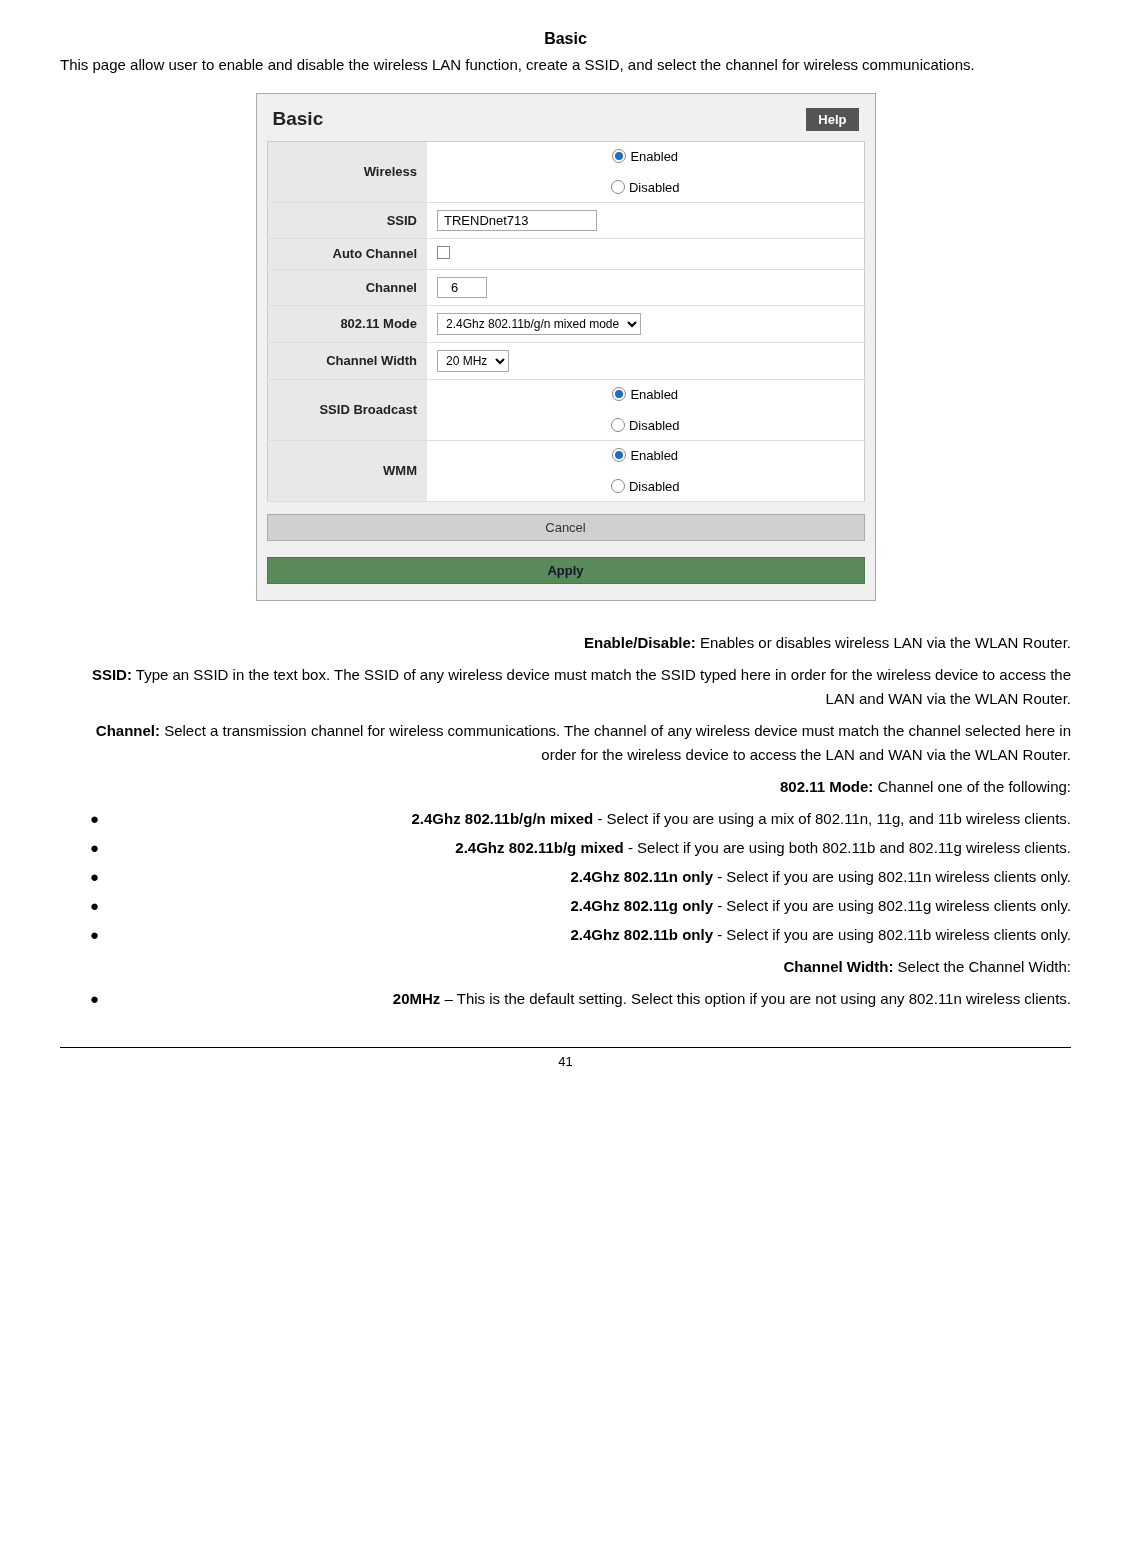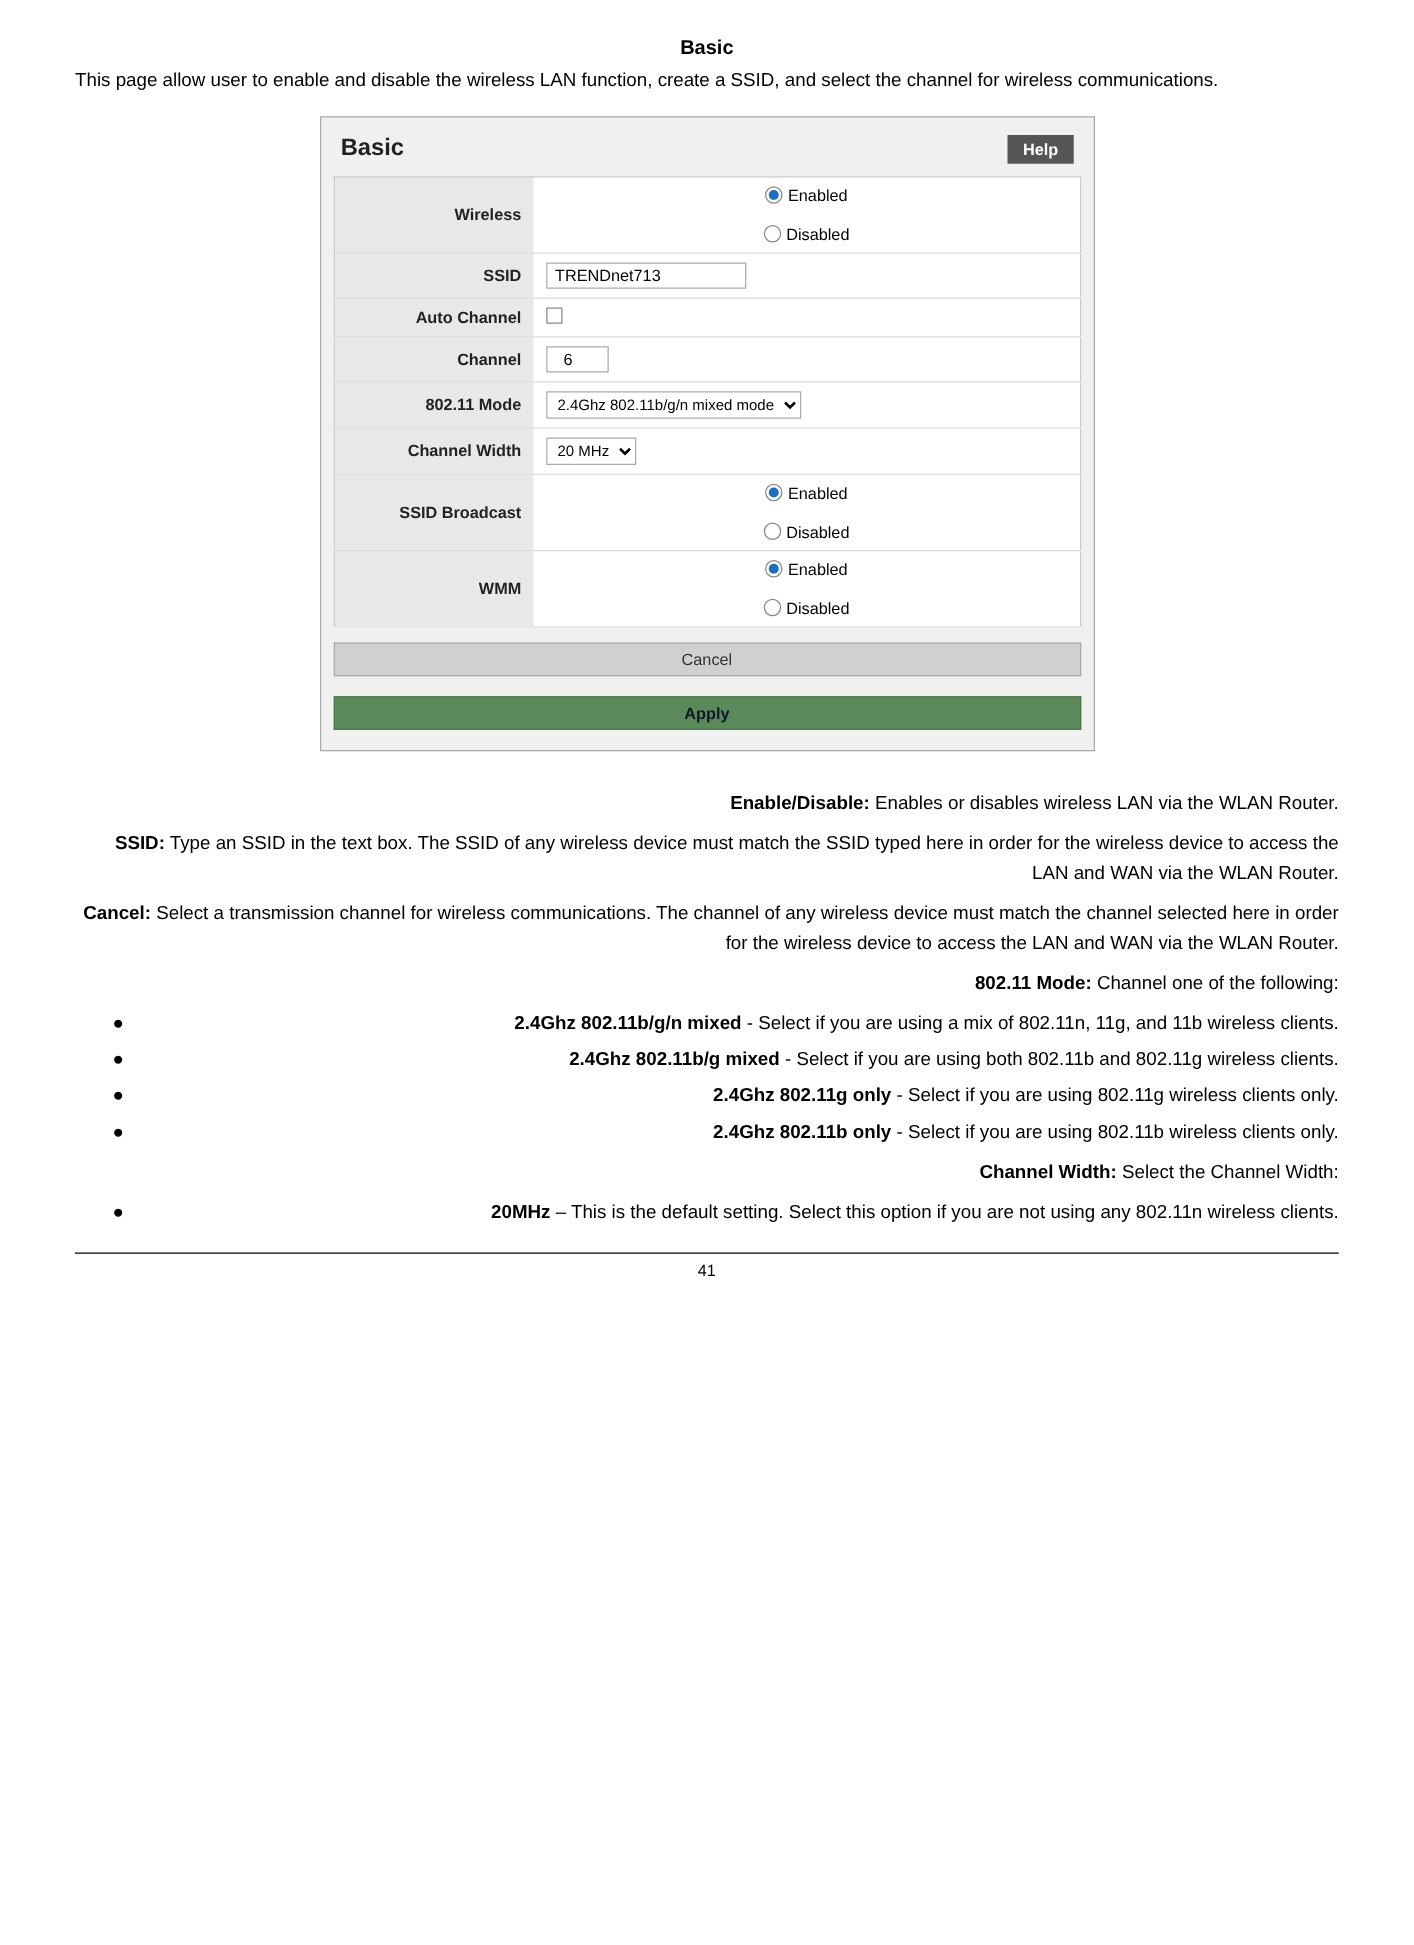--- a/index.html
+++ b/index.html
@@ -191,21 +191,21 @@
       position: absolute;
       left: 0;
       color: #000;
     }
     .bold-term {
       font-weight: bold;
     }
 
     .page-number {
       text-align: center;
-      margin-top: 20px;
+      margin-top: 36px;
       font-size: 13px;
       border-top: 1px solid #000;
       padding-top: 6px;
     }
   </style>
 </head>
 <body>
 
 <div class="page-title">Basic</div>
 
@@ -310,37 +310,41 @@
 <div class="desc-section">
   <p>
     <span class="label-bold">Enable/Disable:</span>
     <span>Enables or disables wireless LAN via the WLAN Router.</span>
   </p>
   <p>
     <span class="label-bold">SSID:</span>
     <span>Type an SSID in the text box. The SSID of any wireless device must match the SSID typed here in order for the wireless device to access the LAN and WAN via the WLAN Router.</span>
   </p>
   <p>
-    <span class="label-bold">Cancel:</span>
+    <span class="label-bold">Channel:</span>
     <span>Select a transmission channel for wireless communications. The channel of any wireless device must match the channel selected here in order for the wireless device to access the LAN and WAN via the WLAN Router.</span>
   </p>
   <p>
     <span class="label-bold">802.11 Mode:</span>
     <span>Channel one of the following:</span>
   </p>
   <ul class="bullet-list">
     <li>
       <span class="bold-term">2.4Ghz 802.11b/g/n mixed</span>
       <span> - Select if you are using a mix of 802.11n, 11g, and 11b wireless clients.</span>
     </li>
     <li>
       <span class="bold-term">2.4Ghz 802.11b/g mixed</span>
       <span> - Select if you are using both 802.11b and 802.11g wireless clients.</span>
     </li>
     <li>
+      <span class="bold-term">2.4Ghz 802.11n only</span>
+      <span> - Select if you are using 802.11n wireless clients only.</span>
+    </li>
+    <li>
       <span class="bold-term">2.4Ghz 802.11g only</span>
       <span> - Select if you are using 802.11g wireless clients only.</span>
     </li>
     <li>
       <span class="bold-term">2.4Ghz 802.11b only</span>
       <span> - Select if you are using 802.11b wireless clients only.</span>
     </li>
   </ul>
   <p>
     <span class="label-bold">Channel Width:</span>

